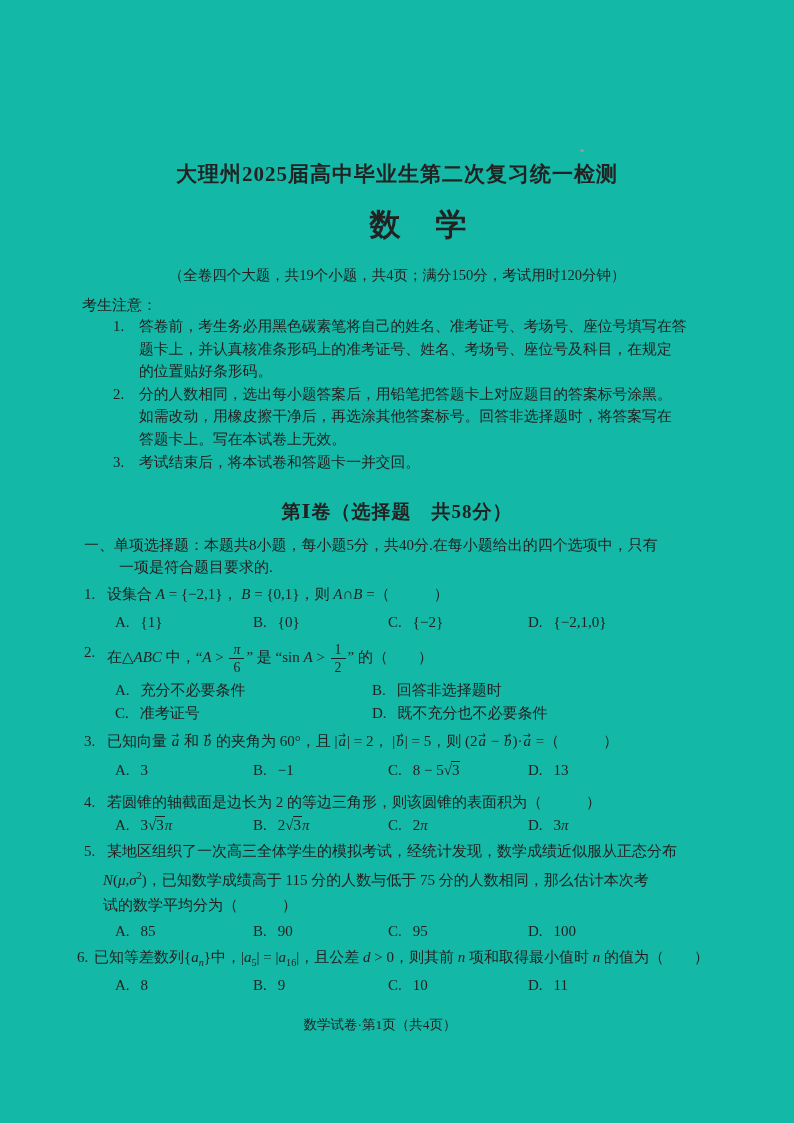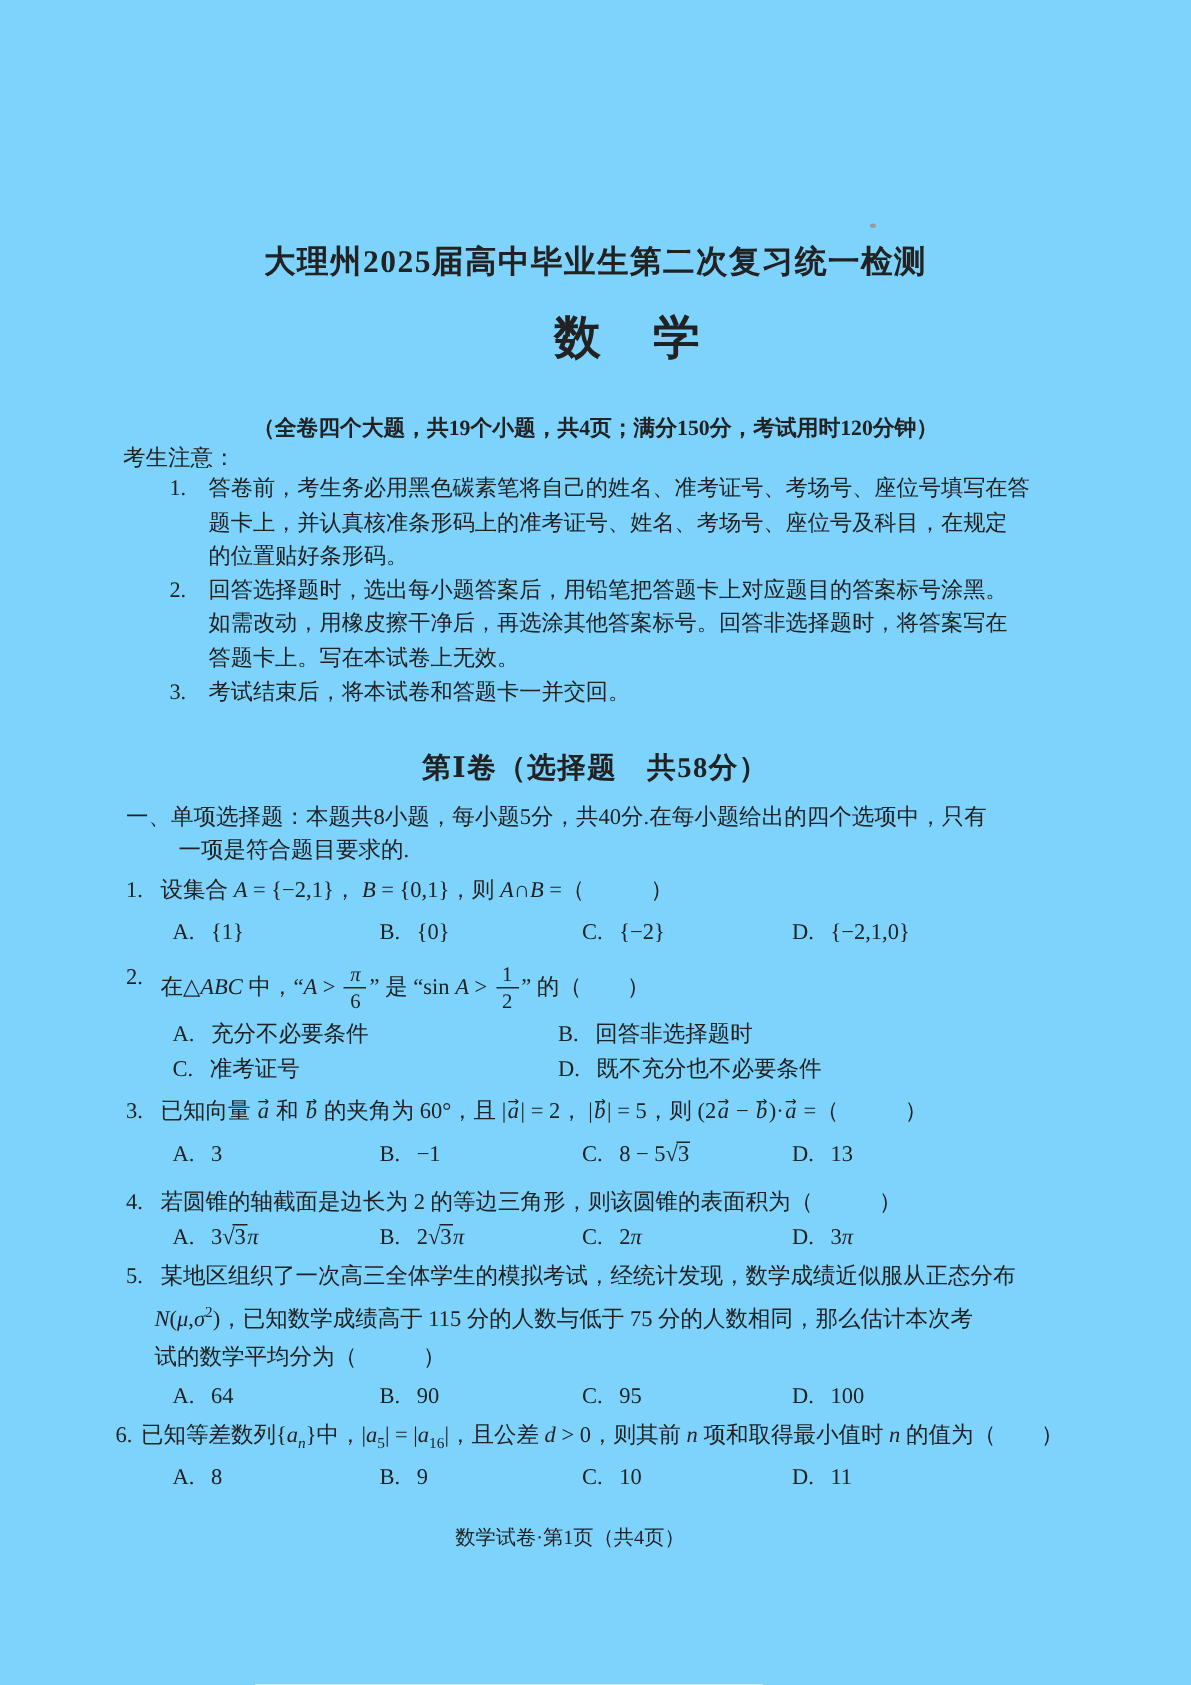--- a/index.html
+++ b/index.html
@@ -1,21 +1,21 @@
 <!DOCTYPE html>
 <html><head>
 <meta charset="utf-8">
 <style>
   html,body{margin:0;padding:0;background:#ffffff;}
-  .page{position:relative;width:794px;height:1123px;background:#7dd3fc;overflow:hidden;
+  .page{position:relative;width:794px;height:1123px;background:#14b8a6;overflow:hidden;
         font-family:"Liberation Serif","DejaVu Serif",serif;color:#222;}
   .center{position:absolute;left:0;right:0;text-align:center;}
   #exam-title{top:160px;font-size:21px;font-weight:700;letter-spacing:1px;}
   #subject{top:204px;font-size:31px;font-weight:700;letter-spacing:2px;padding-left:44px;}
-  #paper-info{top:276px;font-size:14.5px;font-weight:bold;}
+  #paper-info{top:266px;font-size:14.5px;}
   #notice-label{position:absolute;top:296px;left:82px;font-size:15px;}
   #notice{position:absolute;top:315px;left:113px;width:612px;font-size:14.8px;}
   .n-item{display:flex;}
   .n-num{width:26px;flex:none;line-height:22.6px;}
   .n-line{line-height:22.6px;}
   #sec-title{top:499px;font-size:19px;font-weight:600;letter-spacing:1px;}
   .instr{position:absolute;font-size:15px;line-height:19px;}
   #instr1{top:536px;left:84px;}
   #instr2{top:558px;left:119px;}
   .q{position:absolute;left:84px;font-size:15px;line-height:20px;display:flex;white-space:nowrap;}
@@ -66,21 +66,21 @@
       <span class="n-num">1.</span>
       <div class="n-body">
         <div class="n-line">答卷前，考生务必用黑色碳素笔将自己的姓名、准考证号、考场号、座位号填写在答</div>
         <div class="n-line">题卡上，并认真核准条形码上的准考证号、姓名、考场号、座位号及科目，在规定</div>
         <div class="n-line">的位置贴好条形码。</div>
       </div>
     </div>
     <div class="n-item">
       <span class="n-num">2.</span>
       <div class="n-body">
-        <div class="n-line">回答选择题时，选出每小题答案后，用铅笔把答题卡上对应题目的答案标号涂黑。</div>
+        <div class="n-line">分的人数相同，选出每小题答案后，用铅笔把答题卡上对应题目的答案标号涂黑。</div>
         <div class="n-line">如需改动，用橡皮擦干净后，再选涂其他答案标号。回答非选择题时，将答案写在</div>
         <div class="n-line">答题卡上。写在本试卷上无效。</div>
       </div>
     </div>
     <div class="n-item">
       <span class="n-num">3.</span>
       <div class="n-body">
         <div class="n-line">考试结束后，将本试卷和答题卡一并交回。</div>
       </div>
     </div>
@@ -142,21 +142,21 @@
     <span class="opt cD"><span class="ol">D.</span><span class="ob">3<i>π</i></span></span>
   </div>
 
   <div class="qline" id="q5l1">
     <span class="qnum">5.</span>
     <span class="qtext">某地区组织了一次高三全体学生的模拟考试，经统计发现，数学成绩近似服从正态分布</span>
   </div>
   <div class="qline" id="q5l2"><i>N</i>(<i>μ</i>,<i>σ</i><sup>2</sup>)，已知数学成绩高于 115 分的人数与低于 75 分的人数相同，那么估计本次考</div>
   <div class="qline" id="q5l3">试的数学平均分为（<span class="g g2"></span>）</div>
   <div class="optrow" id="q5o">
-    <span class="opt cA"><span class="ol">A.</span><span class="ob">64</span></span>
+    <span class="opt cA"><span class="ol">A.</span><span class="ob">85</span></span>
     <span class="opt cB"><span class="ol">B.</span><span class="ob">90</span></span>
     <span class="opt cC"><span class="ol">C.</span><span class="ob">95</span></span>
     <span class="opt cD"><span class="ol">D.</span><span class="ob">100</span></span>
   </div>
 
   <div class="q" id="q6">
     <span class="qnum">6.</span>
     <span class="qtext">已知等差数列{<i>a<sub>n</sub></i>}中，|<i>a</i><sub>5</sub>| = |<i>a</i><sub>16</sub>|，且公差 <i>d</i> &gt; 0，则其前 <i>n</i> 项和取得最小值时 <i>n</i> 的值为（<span class="g g1"></span>）</span>
   </div>
   <div class="optrow" id="q6o">

